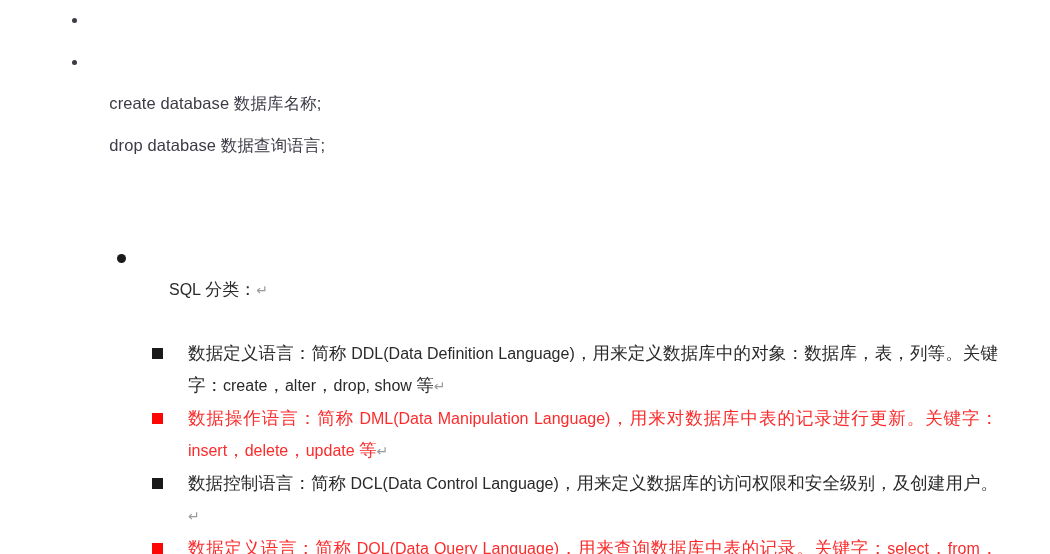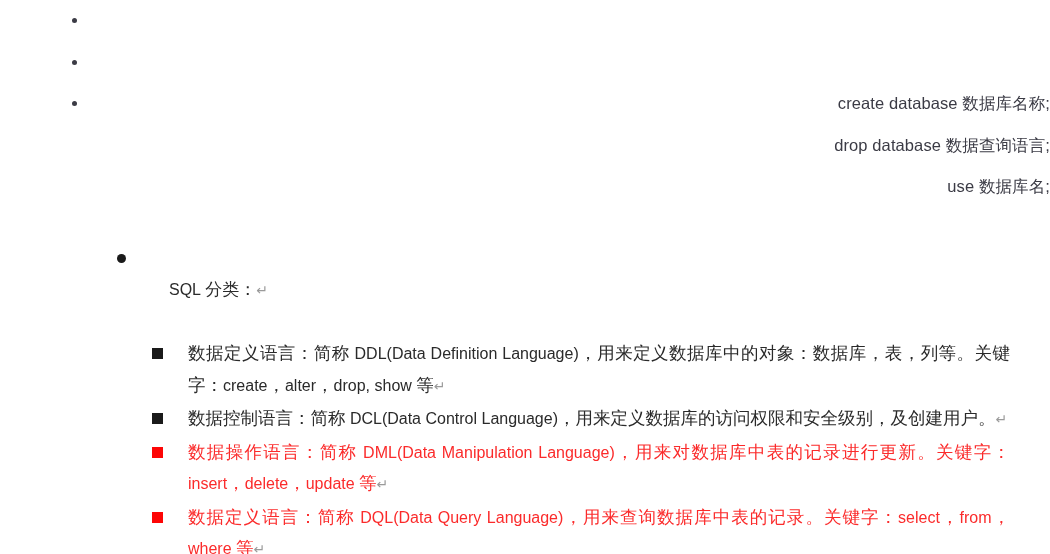--- a/index.html
+++ b/index.html
@@ -18,21 +18,20 @@
 
   
   .top-list {
     position: absolute;
     left: 0;
     top: 0;
     width: 1050px;
     list-style: none;
     margin: 0;
     padding: 0;
-    text-align: right;
   }
   .top-item {
     position: relative;
     height: 41.5px;
     line-height: 41.5px;
     padding-left: 91px;
     color: #3b3b45;
     font-family: "Liberation Sans", "DejaVu Sans", sans-serif;
     font-size: 16.5px;
     white-space: pre;
@@ -80,21 +79,21 @@
   .lvl1 .latin {
     font-family: "Liberation Sans", "DejaVu Sans", sans-serif;
     font-size: 16px;
     margin-top: 28px;
   }
 
   
   .lvl2 {
     position: relative;
     padding-left: 188px;
-    padding-right: 40px;
+    padding-right: 52px;
     font-size: 17.5px;
     line-height: 31.5px;
     color: #2a2a2a;
     margin-top: 1px;
     text-align: justify;
     text-justify: inter-ideograph;
   }
   .lvl2 .bullet-square {
     position: absolute;
     left: 152px;
@@ -123,41 +122,37 @@
 
 <ul class="top-list">
   <li class="top-item">
     <span class="dot"></span>
     <span class="label">create database 数据库名称;</span>
   </li>
   <li class="top-item">
     <span class="dot"></span>
     <span class="label">drop database 数据查询语言;</span>
   </li>
-  <li class="top-item">
-    <span class="dot"></span>
-    <span class="label">use 数据库名;</span>
-  </li>
 </ul>
 
 <div class="doc-block">
 
   <div class="lvl1">
     <span class="bullet-round"></span><span class="latin">SQL</span><span> 分类：</span><span class="ret">↵</span>
   </div>
 
   <div class="lvl2">
     <span class="bullet-square"></span><span>数据定义语言：简称 </span><span class="latin">DDL(Data Definition Language)</span><span>，用来定义数据库中的对象：数据库，表，列等。关键字：</span><span class="latin">create</span><span>，</span><span class="latin">alter</span><span>，</span><span class="latin">drop, show</span><span> 等</span><span class="ret">↵</span>
   </div>
 
+  <div class="lvl2 red">
+    <span class="bullet-square"></span><span>数据操作语言：简称 </span><span class="latin">DML(Data Manipulation Language)</span><span>，用来对数据库中表的记录进行更新。关键字：</span><span class="latin">insert</span><span>，</span><span class="latin">delete</span><span>，</span><span class="latin">update</span><span> 等</span><span class="ret">↵</span>
+  </div>
+
   <div class="lvl2">
     <span class="bullet-square"></span><span>数据控制语言：简称 </span><span class="latin">DCL(Data Control Language)</span><span>，用来定义数据库的访问权限和安全级别，及创建用户。</span><span class="ret">↵</span>
-  </div>
-
-  <div class="lvl2 red">
-    <span class="bullet-square"></span><span>数据操作语言：简称 </span><span class="latin">DML(Data Manipulation Language)</span><span>，用来对数据库中表的记录进行更新。关键字：</span><span class="latin">insert</span><span>，</span><span class="latin">delete</span><span>，</span><span class="latin">update</span><span> 等</span><span class="ret">↵</span>
   </div>
 
   <div class="lvl2 red">
     <span class="bullet-square"></span><span>数据定义语言：简称 </span><span class="latin">DQL(Data Query Language)</span><span>，用来查询数据库中表的记录。关键字：</span><span class="latin">select</span><span>，</span><span class="latin">from</span><span>，</span><span class="latin">where</span><span> 等</span><span class="ret">↵</span>
   </div>
 
 </div>
 
 </body></html>

